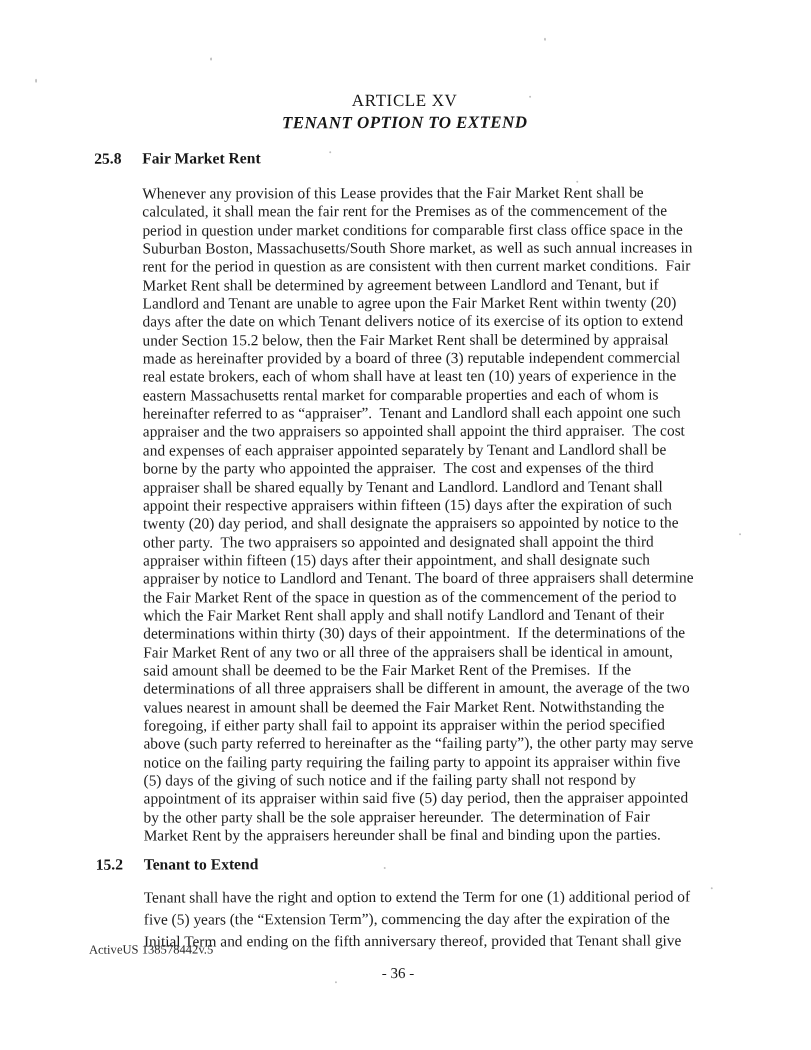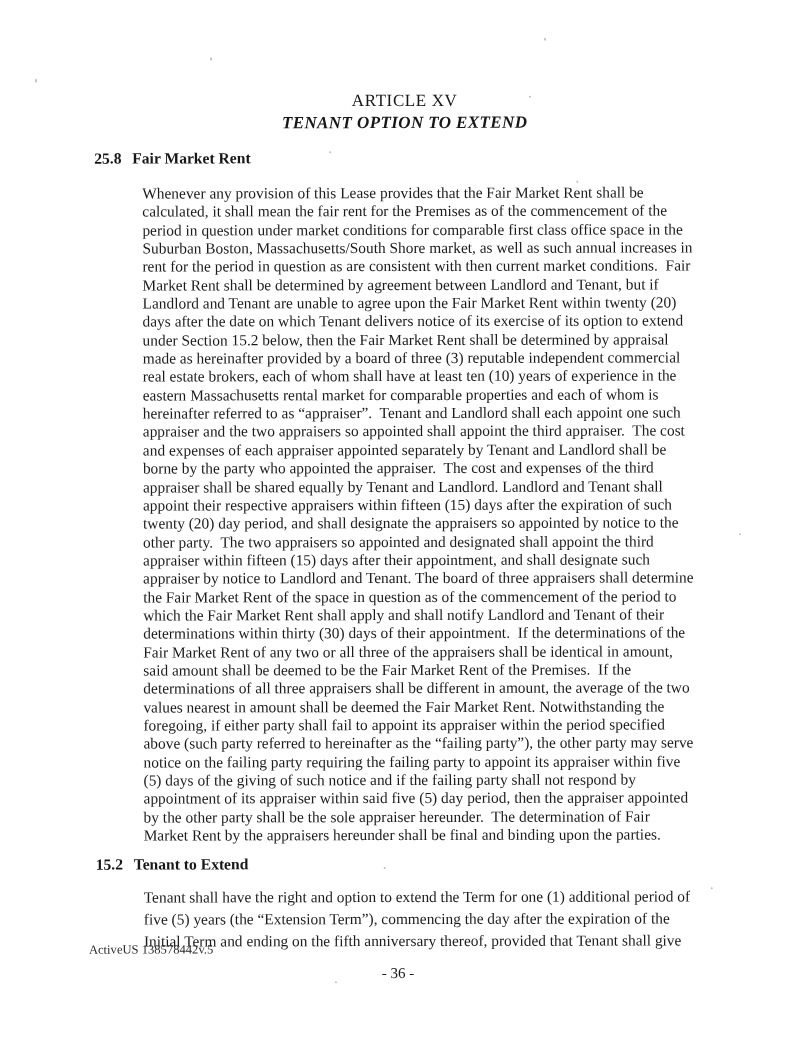--- a/index.html
+++ b/index.html
@@ -44,21 +44,21 @@
     width: 811px;
     font-size: 15.6px;
   }
   .section-head .num {
     position: absolute;
     left: 95px;
     font-weight: bold;
   }
   .section-head .ttl {
     position: absolute;
-    left: 133px;
+    left: 143px;
     font-weight: bold;
   }
   .head-1 { top: 149px; }
   .head-2 { top: 855px; }
   .body-text {
     position: absolute;
     left: 143px;
     white-space: pre;
     font-size: 15.4px;
     color: #1b1b1b;

